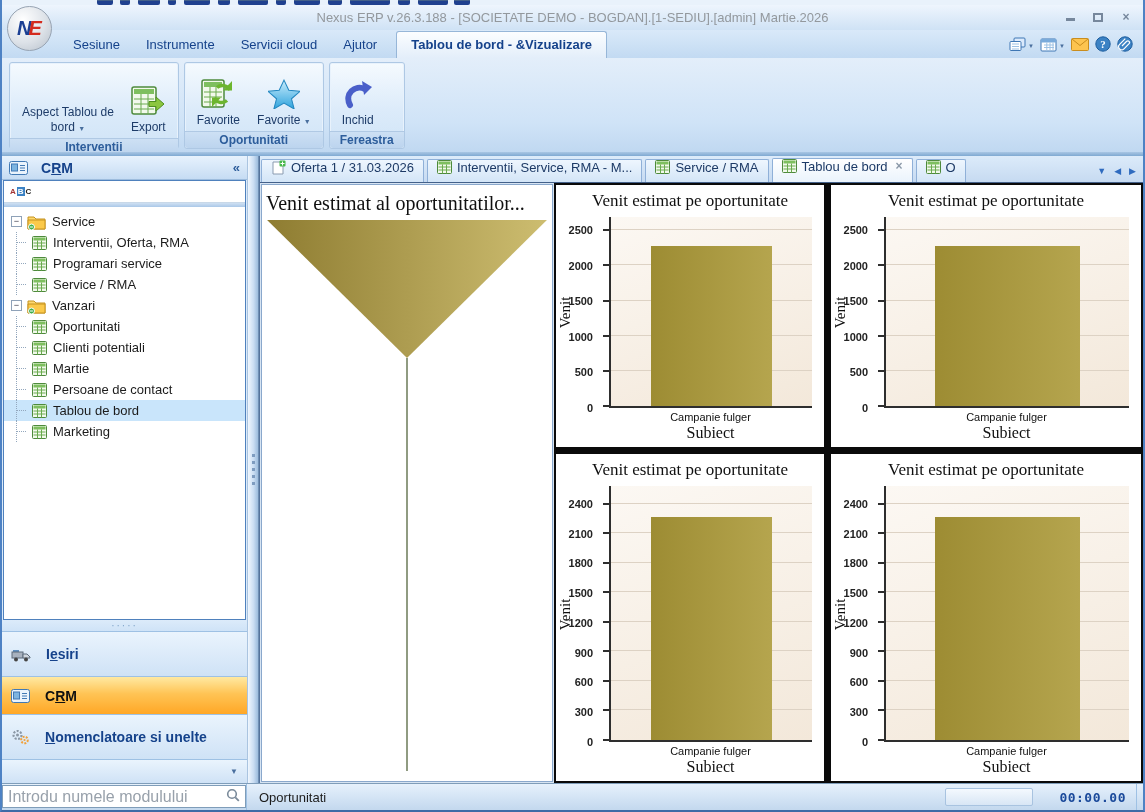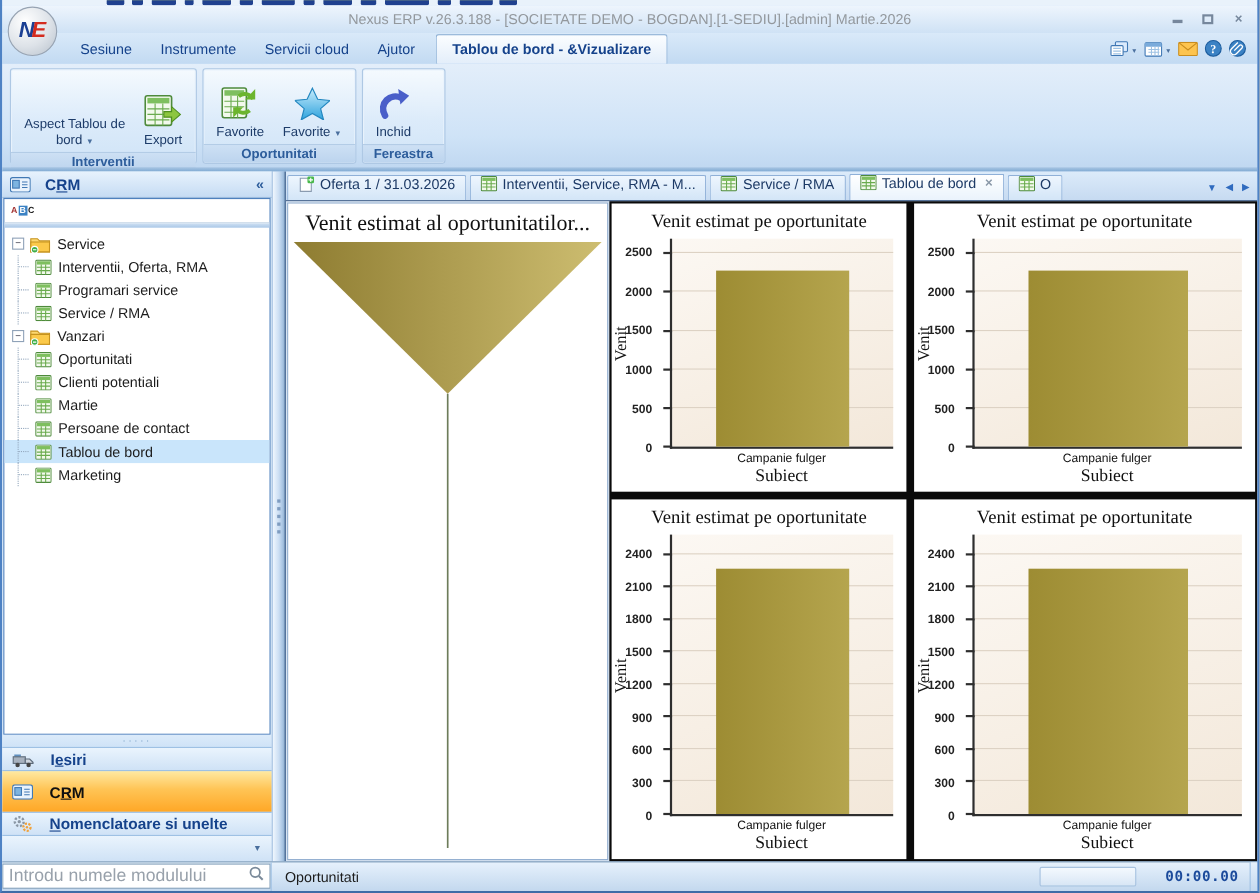--- a/index.html
+++ b/index.html
@@ -48,37 +48,37 @@
   .abc-row b{font-size:8px}
   .sep-band{height:4px;background:linear-gradient(#cfe0f2,#aac8e8)}
   .tree{flex:1;overflow:hidden;padding-top:4px;font-size:13px;color:#1c1c1c}
   .trow{height:21px;display:flex;align-items:center;white-space:nowrap;padding-right:4px}
   .trow.sel{background:#c9e5fb}
   .expander{width:11px;height:11px;flex:0 0 11px;border:1px solid #8fa2b8;background:#fff;font-size:9px;line-height:8px;text-align:center;color:#334;margin:0 5px 0 7px}
   .conn{width:16px;height:21px;flex:0 0 16px;margin-left:12px;border-left:1px dotted #93a7bd;position:relative}
   .conn:after{content:"";position:absolute;top:10px;left:0;width:9px;border-top:1px dotted #93a7bd}
   .ticon{margin-right:6px;display:flex}
   .grip{height:11px;display:flex;align-items:center;justify-content:center;color:#7fa3c8;font-size:10px;letter-spacing:2px;background:linear-gradient(#dcebfa,#cfe3f7);line-height:5px}
-  .sec{height:21px;display:flex;align-items:center;gap:9px;padding-left:9px;border-top:1px solid #9ec1e4;background:linear-gradient(#eaf4fd,#cfe2f6);font-size:14px;font-weight:bold;color:#15428b}
+  .sec{height:45px;display:flex;align-items:center;gap:9px;padding-left:9px;border-top:1px solid #9ec1e4;background:linear-gradient(#eaf4fd,#cfe2f6);font-size:14px;font-weight:bold;color:#15428b}
   .sec.active{background:linear-gradient(#ffe9a2,#ffc455 45%,#ffa726);color:#101010;height:38px}
   .chevrow{height:24px;border-top:1px solid #9ec1e4;background:linear-gradient(#eaf4fd,#cfe2f6);display:flex;align-items:center;justify-content:flex-end;padding-right:9px;color:#4a6f9e;font-size:8px}
   .splitter{width:12px;background:linear-gradient(90deg,#f0f7fe,#cbdef3 55%,#9cbcdd);border-left:1px solid #aac4e0;border-right:1px solid #6f8fb4;display:flex;flex-direction:column;align-items:center;justify-content:center;gap:4px}
   .sdot{width:3px;height:3px;background:#7e9cc0}
   
   .content{flex:1;display:flex;flex-direction:column;min-width:0;border-left:1px solid #55749c}
   .tabbar{height:26px;background:linear-gradient(#dcebfa,#c6daf1);display:flex;align-items:flex-end;padding:2px 3px 0 1px;gap:3px}
   .tab{height:23px;display:flex;align-items:flex-start;gap:5px;padding:0 9px;font-size:13px;color:#1d3a66;white-space:nowrap;
        background:linear-gradient(#eef6fe,#d3e5f7);border:1px solid #8fb0d8;border-bottom:none;border-radius:2px 2px 0 0;overflow:hidden}
   .tab.active{background:linear-gradient(#ffffff,#eaf3fc);height:24px}
   .tab .close{color:#8a98a8;font-size:12px;font-weight:bold;margin-left:3px}
   .tabctl{display:flex;align-items:center;gap:8px;margin-left:auto;margin-bottom:6px;padding-right:4px;color:#2f6bbf}
   .tabctl span{font-size:9px}
   .dash{flex:1;display:flex;min-height:0;background:#9fb4cc;border-top:1px solid #44618a}
   .funnel-panel{width:292px;flex:0 0 292px;background:#fff;border:1px solid #8aa8cc;outline:1px solid #d7e4f2;margin:1px 1px 1px 1px;display:flex;flex-direction:column;min-height:0}
-  .fp-title{font-family:"Liberation Serif","DejaVu Serif",serif;font-size:20px;text-align:center;padding:7px 4px 2px;color:#101010;white-space:nowrap;overflow:hidden}
+  .fp-title{font-family:"Liberation Serif","DejaVu Serif",serif;font-size:20px;text-align:left;padding:7px 4px 2px;color:#101010;white-space:nowrap;overflow:hidden}
   .fp-body{flex:1;min-height:0}
   .grid{flex:1;display:grid;grid-template-columns:268px 1fr;grid-template-rows:262px 1fr;gap:7px;background:#0a0a0a;padding:2px;min-width:0;min-height:0}
   .chart{background:#fff;display:flex;flex-direction:column;min-height:0;overflow:hidden}
   .ctitle{font-family:"Liberation Serif","DejaVu Serif",serif;font-size:17px;text-align:center;margin:6px 2px 2px;color:#101010;white-space:nowrap}
   .cbody{flex:1;display:flex;min-height:0;padding:4px 12px 0 2px}
   .ylab{width:15px;flex:0 0 15px;display:flex;align-items:center;justify-content:center}
   .ylab span{transform:rotate(-90deg);font-family:"Liberation Serif","DejaVu Serif",serif;font-size:15px;white-space:nowrap;color:#101010}
   .yticks{width:36px;flex:0 0 36px;position:relative;font-size:11px;font-weight:bold;color:#222}
   .ytick{position:absolute;right:16px;transform:translateY(50%)}
   .plot{flex:1;position:relative;background:linear-gradient(160deg,#fcf8f3,#f3e8da);border-left:2px solid #2e2e2e;border-bottom:2px solid #2e2e2e}

